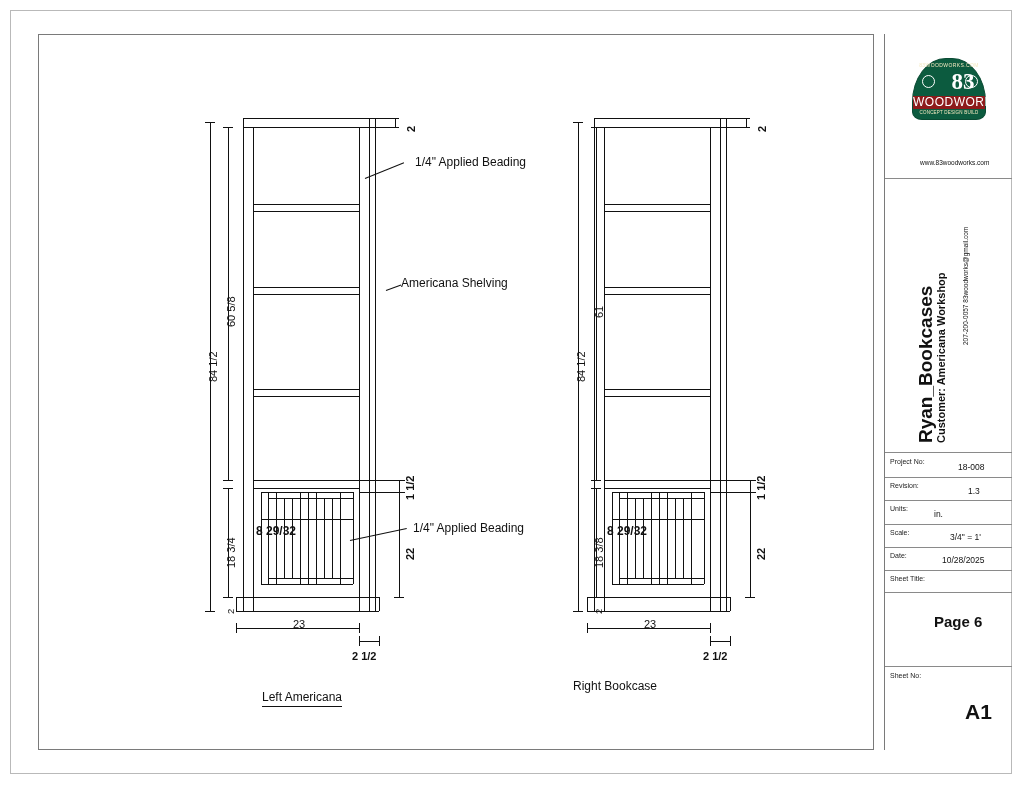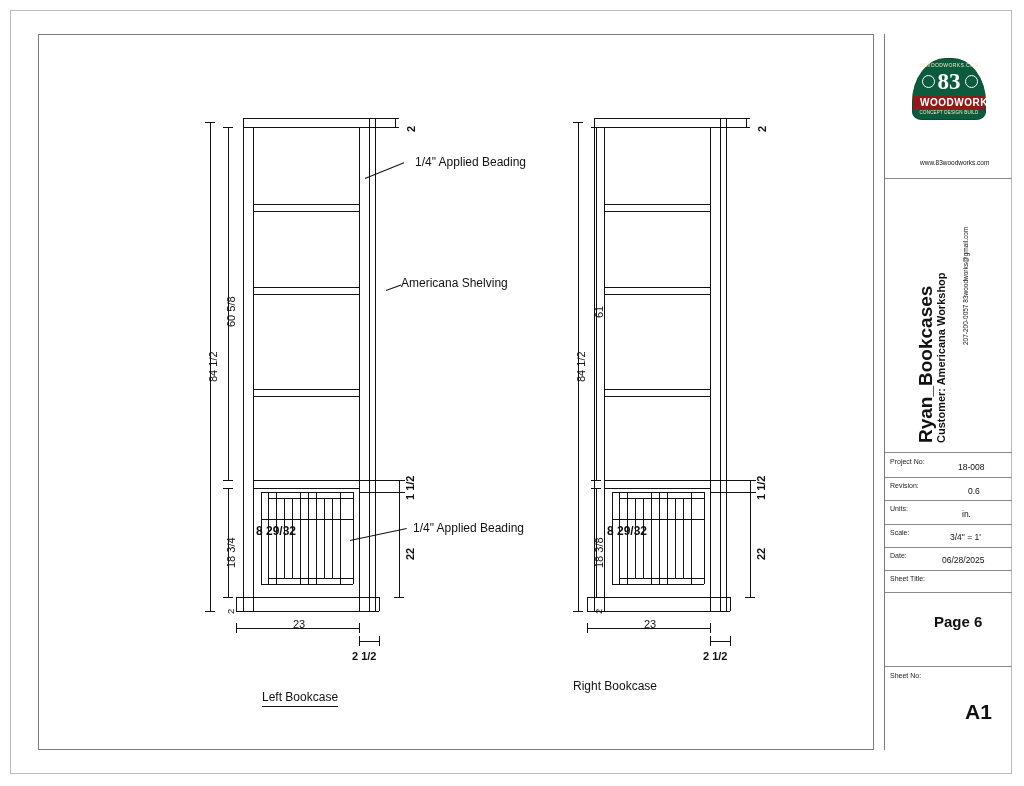--- a/index.html
+++ b/index.html
@@ -145,43 +145,42 @@
   .logo-top-text {
     position: absolute;
     top: 4px; left: 0; width: 74px;
     text-align: center;
     font-size: 5px;
     color: #f3e8c0;
     letter-spacing: 0.4px;
   }
   .logo-83 {
     position: absolute;
-    top: 11px; left: 0; width: 74px;
+    top: 11px; left: 14px; width: 74px;
     text-align: center;
     font-size: 23px;
     font-weight: bold;
     color: #ffffff;
     font-family: "Liberation Serif", serif;
   }
   .logo-band {
     position: absolute;
     left: 1px; top: 38px;
     width: 72px; height: 13px;
     background: #8d1b1b;
   }
   .logo-band-text {
     position: absolute;
     top: 0; left: 0; width: 72px;
     text-align: center;
-    font-size: 10px;
-    font-weight: bold;
+    font-size: 12px;
+    font-weight: normal;
     color: #ffffff;
     line-height: 13px;
     letter-spacing: 0.5px;
-    padding-left: 7px;
   }
   .logo-sub {
     position: absolute;
     top: 52px; left: 0; width: 74px;
     text-align: center;
     font-size: 4.5px;
     color: #f3e8c0;
     letter-spacing: 0.2px;
   }
   .logo-gear {
@@ -294,21 +293,21 @@
 
     <div class="leader" style="left:365px; top:178px; width:42px; transform: rotate(-22deg);"></div>
     <div class="lbl" style="left:415px; top:155px; font-size:12px;">1/4" Applied Beading</div>
 
     <div class="leader" style="left:386px; top:290px; width:16px; transform: rotate(-20deg);"></div>
     <div class="lbl" style="left:401px; top:276px; font-size:12px;">Americana Shelving</div>
 
     <div class="leader" style="left:350px; top:540px; width:58px; transform: rotate(-12deg);"></div>
     <div class="lbl" style="left:413px; top:521px; font-size:12px;">1/4" Applied Beading</div>
 
-    <div class="caption ul" style="left:262px; top:690px;">Left Bookcase</div>
+    <div class="caption ul" style="left:262px; top:690px;">Left Americana</div>
   </div>
 
   <div>
 
     <div class="ln hl" style="left:594px; top:118px; width:136px;"></div>
     <div class="ln hl" style="left:594px; top:127px; width:136px;"></div>
     <div class="ln vl" style="left:594px; top:118px; height:493px;"></div>
     <div class="ln vl" style="left:604px; top:127px; height:484px;"></div>
     <div class="ln vl" style="left:710px; top:127px; height:484px;"></div>
     <div class="ln vl" style="left:720px; top:118px; height:493px;"></div>
@@ -416,33 +415,33 @@
     <div class="tb-customer rot90" style="left:935px; top:443px;">Customer: Americana Workshop</div>
     <div class="tb-contact rot90" style="left:962px; top:345px;">207-200-0057 83woodworks@gmail.com</div>
 
     <div class="tb-row" style="top:452px;"></div>
 
     <div class="tb-field-label" style="left:890px; top:458px;">Project No:</div>
     <div class="tb-field-value" style="left:958px; top:462px;">18-008</div>
     <div class="tb-row" style="top:477px;"></div>
 
     <div class="tb-field-label" style="left:890px; top:482px;">Revision:</div>
-    <div class="tb-field-value" style="left:968px; top:486px;">0.6</div>
+    <div class="tb-field-value" style="left:968px; top:486px;">1.3</div>
     <div class="tb-row" style="top:500px;"></div>
 
     <div class="tb-field-label" style="left:890px; top:505px;">Units:</div>
-    <div class="tb-field-value" style="left:962px; top:509px;text-align:center;">in.</div>
+    <div class="tb-field-value" style="left:934px; top:509px;text-align:center;">in.</div>
     <div class="tb-row" style="top:524px;"></div>
 
     <div class="tb-field-label" style="left:890px; top:529px;">Scale:</div>
     <div class="tb-field-value" style="left:950px; top:532px;">3/4" = 1'</div>
     <div class="tb-row" style="top:547px;"></div>
 
     <div class="tb-field-label" style="left:890px; top:552px;">Date:</div>
-    <div class="tb-field-value" style="left:942px; top:555px;">06/28/2025</div>
+    <div class="tb-field-value" style="left:942px; top:555px;">10/28/2025</div>
     <div class="tb-row" style="top:570px;"></div>
 
     <div class="tb-field-label" style="left:890px; top:575px;">Sheet Title:</div>
     <div class="tb-row" style="top:592px;"></div>
 
     <div class="tb-page" style="left:934px; top:613px;">Page 6</div>
     <div class="tb-row" style="top:666px;"></div>
 
     <div class="tb-field-label" style="left:890px; top:672px;">Sheet No:</div>
     <div class="tb-sheetno" style="left:965px; top:700px;">A1</div>

